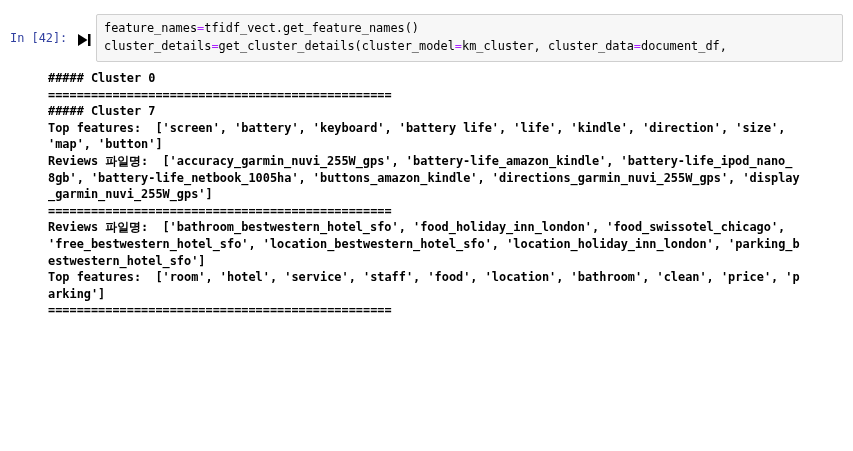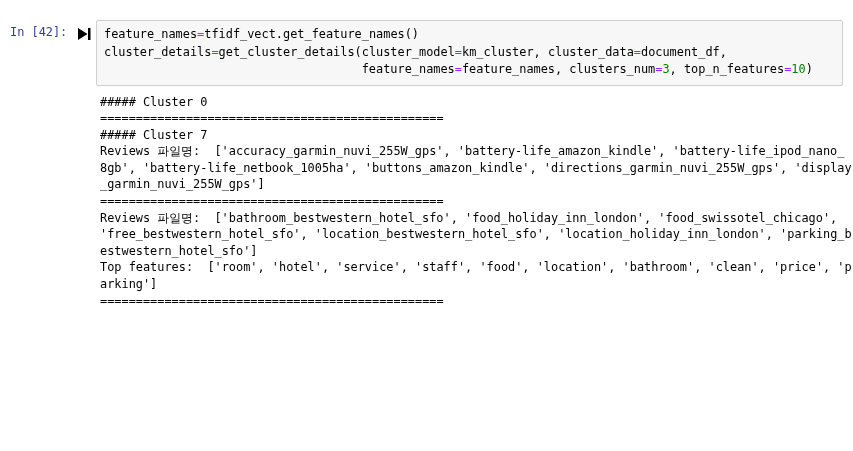--- a/index.html
+++ b/index.html
@@ -5,22 +5,22 @@
   * { box-sizing: border-box; }
   html, body {
     margin: 0; padding: 0;
     width: 853px; height: 451px;
     background: #ffffff;
     overflow: hidden;
     font-family: "DejaVu Sans Mono", "Liberation Mono", monospace;
   }
   .cell-row {
     display: flex;
-    align-items: flex-start;
-    padding-top: 20px;
+    align-items: center;
+    padding-top: 14px;
   }
   .prompt-col {
     width: 96px;
     flex: none;
     display: flex;
     justify-content: space-between;
     align-items: flex-start;
     padding: 5px 5px 0 10px;
   }
   .prompt {
@@ -40,23 +40,24 @@
   }
   .code-line {
     font-size: 11.9px;
     line-height: 17.5px;
     white-space: pre;
     color: #000000;
   }
   .tok-op  { color: #AA22FF; }
   .tok-num { color: #008000; }
   .output-area {
-    margin-left: 100px;
+    margin-left: 48px;
     margin-top: 8px;
     width: 753px;
+    font-weight: bold;
   }
   .out-text {
     font-size: 11.9px;
     line-height: 16.6px;
     white-space: pre;
     color: #000000;
   }
 </style>
 </head>
 <body>
@@ -67,31 +68,32 @@
     <span class="run-icon">
       <svg width="14" height="14" viewBox="0 0 14 14" aria-hidden="true">
         <polygon points="1,1 10.5,7 1,13" fill="#000000"></polygon>
         <rect x="11" y="1" width="2.5" height="12" fill="#000000"></rect>
       </svg>
     </span>
   </div>
   <div class="input-area">
     <div class="code-line"><span>feature_names</span><span class="tok-op">=</span><span>tfidf_vect.get_feature_names()</span></div>
     <div class="code-line"><span>cluster_details</span><span class="tok-op">=</span><span>get_cluster_details(cluster_model</span><span class="tok-op">=</span><span>km_cluster, cluster_data</span><span class="tok-op">=</span><span>document_df,</span></div>
-    <div class="code-line"><span>                                    feature_names</span><span class="tok-op">=</span><span>feature_names, clusters_num</span><span class="tok-op">=</span><span class="tok-num">3</span><span>, top_n_features</span><span class="tok-op">=</span><span class="tok-num">10</span><span>)</span></div>
   </div>
 </div>
 
 <div class="output-area">
   <div class="cluster">
     <div class="out-text">##### Cluster 0</div>
     <div class="out-text">================================================</div>
   </div>
   <div class="cluster">
     <div class="out-text">##### Cluster 7</div>
+    <div class="out-text">Top features:  ['screen', 'battery', 'keyboard', 'battery life', 'life', 'kindle', 'direction', 'size',
+'map', 'button']</div>
     <div class="out-text">Reviews 파일명:  ['accuracy_garmin_nuvi_255W_gps', 'battery-life_amazon_kindle', 'battery-life_ipod_nano_
 8gb', 'battery-life_netbook_1005ha', 'buttons_amazon_kindle', 'directions_garmin_nuvi_255W_gps', 'display
 _garmin_nuvi_255W_gps']</div>
     <div class="out-text">================================================</div>
   </div>
   <div class="cluster">
     <div class="out-text">Reviews 파일명:  ['bathroom_bestwestern_hotel_sfo', 'food_holiday_inn_london', 'food_swissotel_chicago',
 'free_bestwestern_hotel_sfo', 'location_bestwestern_hotel_sfo', 'location_holiday_inn_london', 'parking_b
 estwestern_hotel_sfo']</div>
     <div class="out-text">Top features:  ['room', 'hotel', 'service', 'staff', 'food', 'location', 'bathroom', 'clean', 'price', 'p

